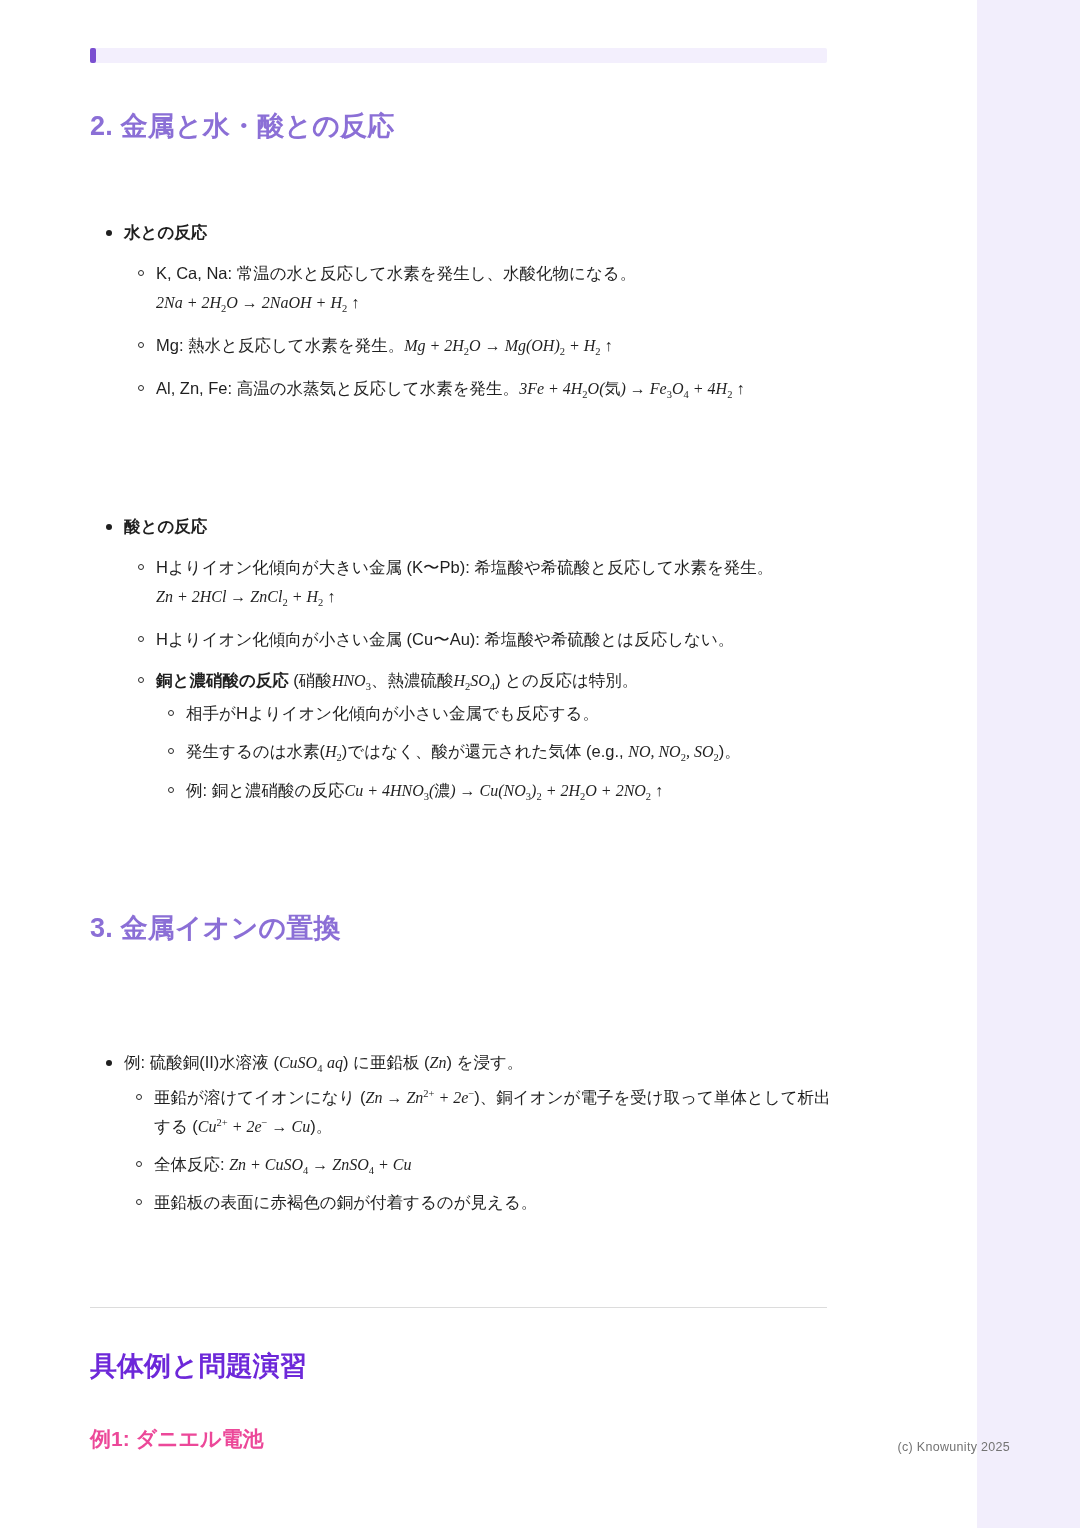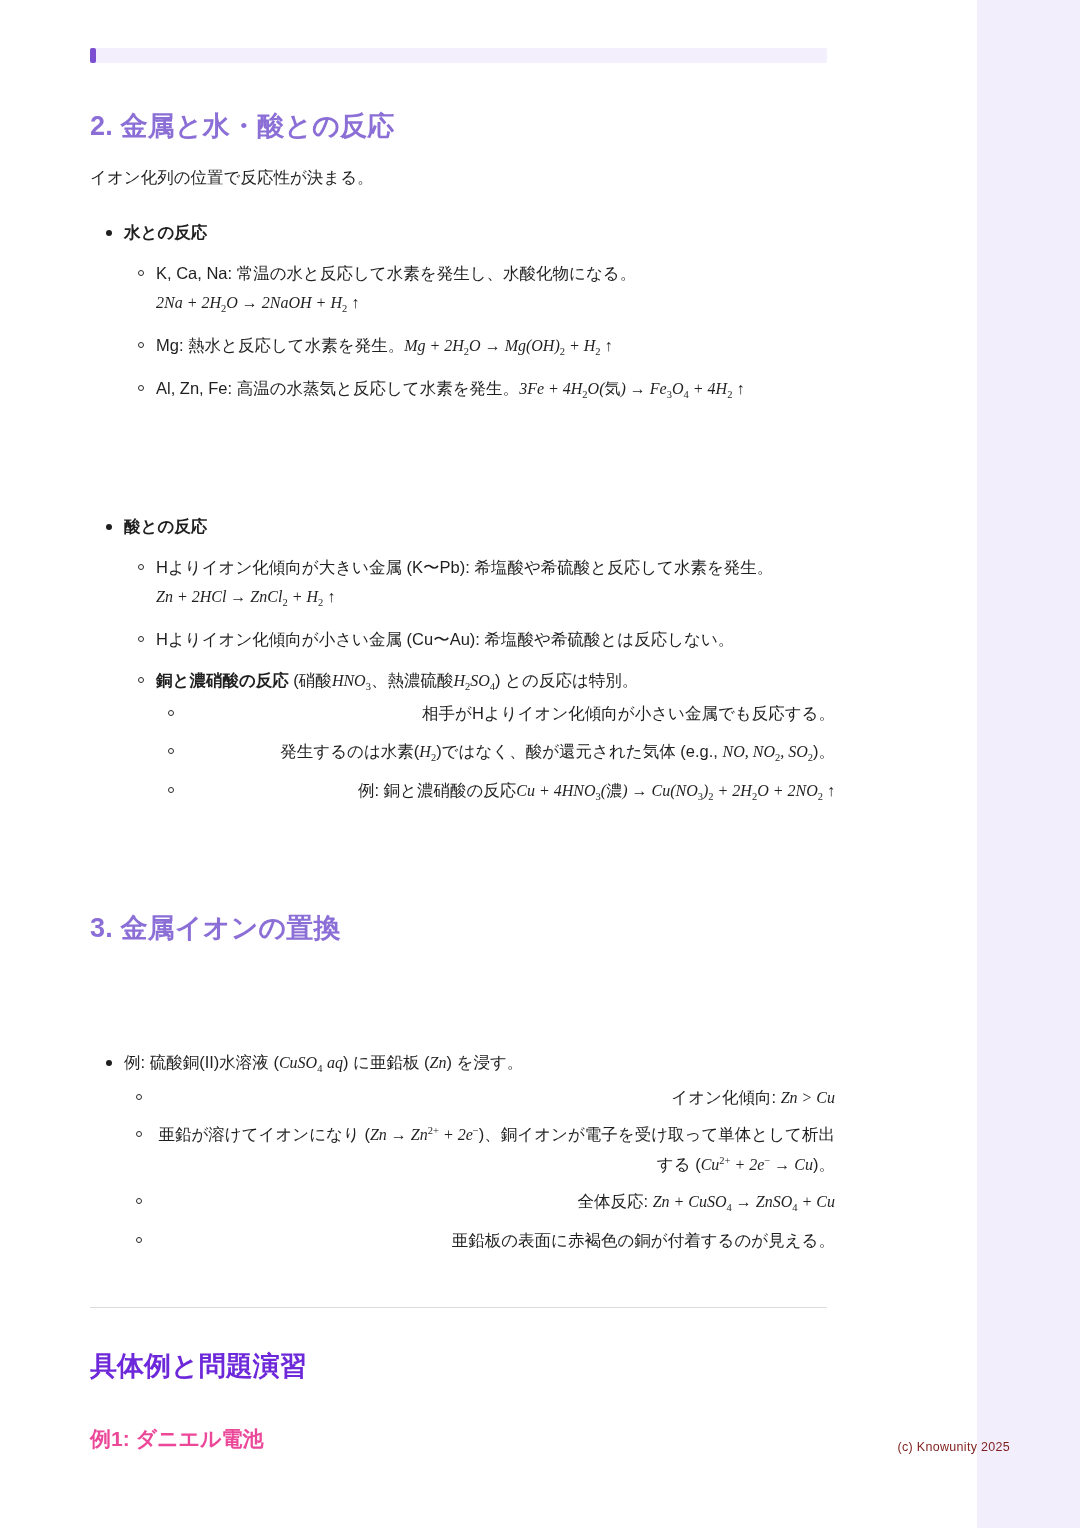--- a/index.html
+++ b/index.html
@@ -104,21 +104,20 @@
     height: 6px;
     border-radius: 50%;
     border: 1.3px solid #2a2a2a;
     background: transparent;
     box-sizing: border-box;
   }
   ul.l3 {
     list-style: none;
     margin: 2px 0 0 0;
     padding: 0;
-    text-align: right;
   }
   ul.l3 > li {
     position: relative;
     padding-left: 30px;
     margin: 0 0 8px 0;
     font-size: 16.5px;
     line-height: 1.78;
   }
   ul.l3 > li::before {
     content: "";
@@ -162,39 +161,38 @@
     color: #ec4899;
     font-size: 21px;
     font-weight: bold;
     margin: 0;
   }
   .watermark {
     position: absolute;
     right: 70px;
     top: 1440px;
     font-size: 12.5px;
-    color: #7f1d1d;
+    color: #737373;
     letter-spacing: 0.3px;
   }
   .abs { position: absolute; }
 </style>
 </head>
 <body>
 
 <div class="page">
 
   <div class="right-strip"></div>
 
   <div class="topbar">
     <div class="topbar-accent"></div>
   </div>
 
   <h2 class="sec abs" style="left:90px; top:108px;">2. 金属と水・酸との反応</h2>
 
-  <p class="para abs" style="left:90px; top:163px; width:740px;">イオン化列の位置で反応性が決まる。</p>
 
   <ul class="l1 abs" style="left:90px; top:218px; width:745px;">
     <li>
       <span class="bold">水との反応</span>
       <ul class="l2" style="margin-top:12px;">
         <li>
           <span>K, Ca, Na: 常温の水と反応して水素を発生し、水酸化物になる。</span><span class="math">2<span class="up"></span>Na + 2H<sub>2</sub>O → 2NaOH + H<sub>2</sub> ↑</span>
         </li>
         <li>
           <span>Mg: 熱水と反応して水素を発生。</span><span class="math">Mg + 2H<sub>2</sub>O → Mg(OH)<sub>2</sub> + H<sub>2</sub> ↑</span>
@@ -228,21 +226,20 @@
     </li>
   </ul>
 
   <h2 class="sec abs" style="left:90px; top:910px;">3. 金属イオンの置換</h2>
 
 
   <ul class="l1 abs" style="left:90px; top:1048px; width:745px;">
     <li>
       <span>例: 硫酸銅(II)水溶液 (<span class="math">CuSO<sub>4</sub></span> <span class="math up">aq</span>) に亜鉛板 (<span class="math">Zn</span>) を浸す。</span>
       <ul class="l3" style="margin-top:4px;">
-        <li>イオン化傾向: <span class="math">Zn &gt; Cu</span></li>
         <li>亜鉛が溶けてイオンになり (<span class="math">Zn → Zn<sup>2+</sup> + 2e<sup>−</sup></span>)、銅イオンが電子を受け取って単体として析出する (<span class="math">Cu<sup>2+</sup> + 2e<sup>−</sup> → Cu</span>)。</li>
         <li>全体反応: <span class="math">Zn + CuSO<sub>4</sub> → ZnSO<sub>4</sub> + Cu</span></li>
         <li>亜鉛板の表面に赤褐色の銅が付着するのが見える。</li>
       </ul>
     </li>
   </ul>
 
   <div class="hr"></div>
 
   <h1 class="big abs" style="left:90px; top:1348px;">具体例と問題演習</h1>

